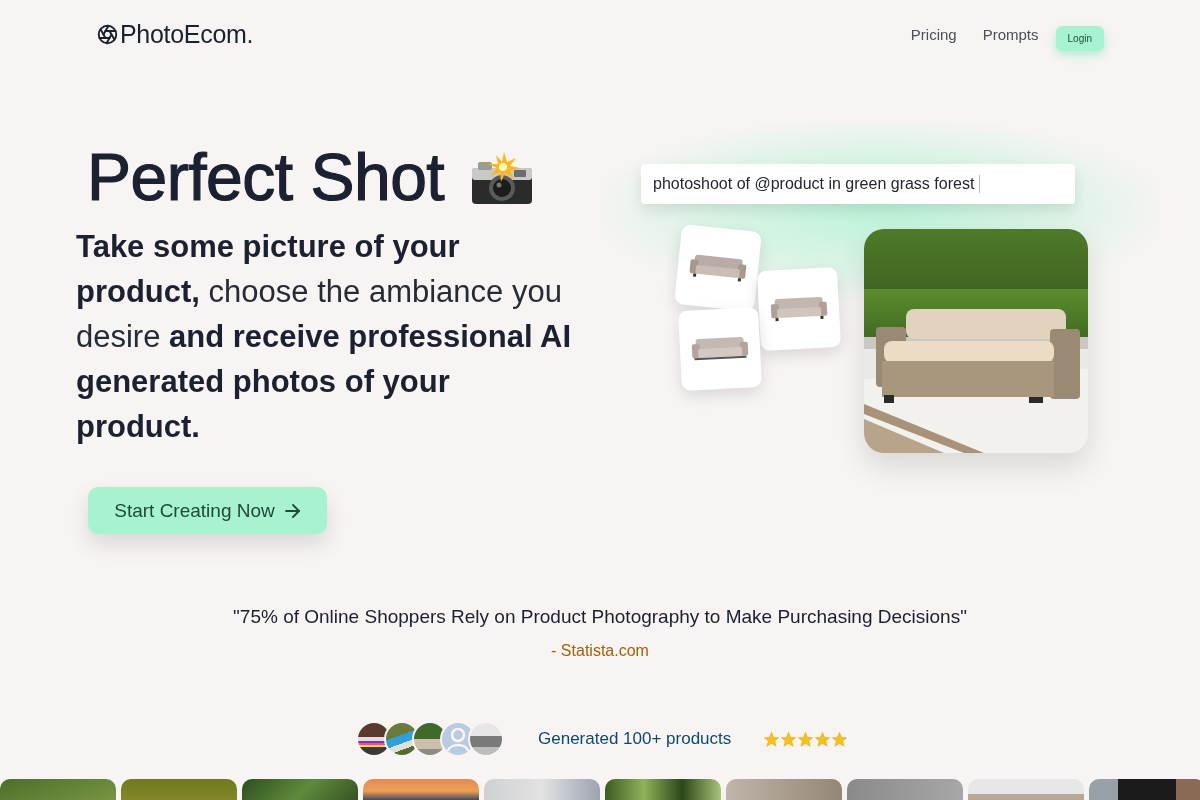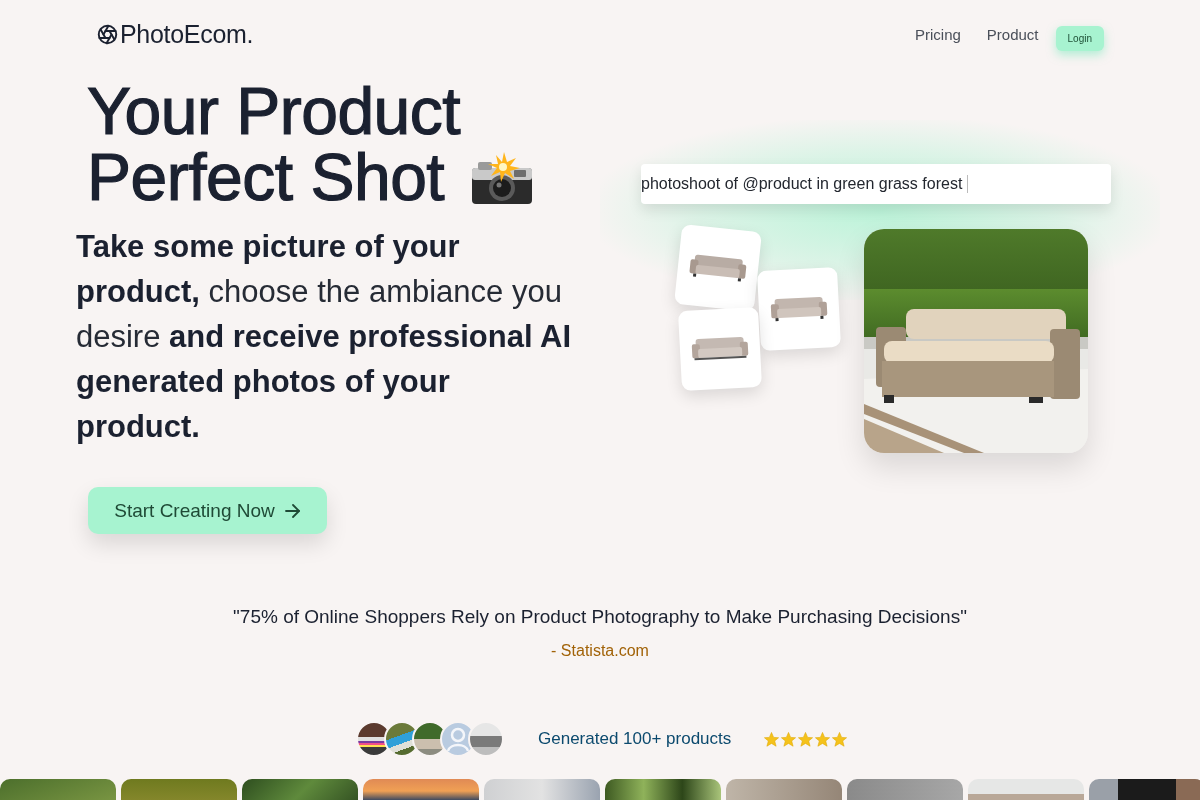--- a/index.html
+++ b/index.html
@@ -40,24 +40,24 @@
     background: #a7f3d0; color: #1f4a36; border-radius: 10px;
     font-size: 19px; display: flex; align-items: center; justify-content: center; gap: 10px;
     box-shadow: 0 10px 22px rgba(0,0,0,0.12); cursor: pointer;
   }
   
   .glow {
     position: absolute; left: 600px; top: 120px; width: 560px; height: 180px;
     background: radial-gradient(ellipse at center, rgba(167,243,208,0.75) 0%, rgba(167,243,208,0.35) 45%, rgba(248,244,243,0) 75%);
   }
   .prompt-box {
-    position: absolute; left: 641px; top: 164px; width: 470px; height: 40px;
+    position: absolute; left: 641px; top: 164px; width: 434px; height: 40px;
     background: #fff; border-radius: 4px;
     box-shadow: 0 6px 14px rgba(0,0,0,0.1);
-    display: flex; align-items: center; 
+    display: flex; align-items: center; padding-left: 12px;
     font-size: 16px; color: #23272f;
   }
   .caret { display: inline-block; width: 1px; height: 18px; background: #bbb; margin-left: 5px; }
   .thumb {
     position: absolute; width: 80px; height: 80px; background: #fff; border-radius: 9px;
     box-shadow: 0 6px 16px rgba(0,0,0,0.12); overflow: hidden;
   }
   .thumb1 { left: 678px; top: 228px; transform: rotate(6deg); }
   .thumb2 { left: 759px; top: 269px; transform: rotate(-3deg); }
   .thumb3 { left: 680px; top: 309px; transform: rotate(-3deg); }
@@ -94,27 +94,27 @@
       <line x1="9.69" y1="8" x2="21.17" y2="8"></line>
       <line x1="7.38" y1="12" x2="13.12" y2="2.06"></line>
       <line x1="9.69" y1="16" x2="3.95" y2="6.06"></line>
       <line x1="14.31" y1="16" x2="2.83" y2="16"></line>
       <line x1="16.62" y1="12" x2="10.88" y2="21.94"></line>
     </svg>
     <span class="logo-text">PhotoEcom.</span>
   </div>
   <div class="nav-links">
     <span class="nav-link">Pricing</span>
-    <span class="nav-link">Product</span>
+    <span class="nav-link">Prompts</span>
     <span class="login-btn">Login</span>
   </div>
 </div>
 
 <h1 class="hero-title">
-  <span>Your Product</span><br>
+  <br>
   <span>Perfect Shot</span>
   <svg class="camera-emoji" viewBox="0 0 64 54">
     <rect x="2" y="16" width="60" height="36" rx="4" fill="#2b2b2b"></rect>
     <rect x="2" y="16" width="60" height="12" rx="3" fill="#c9c9c9"></rect>
     <rect x="8" y="10" width="14" height="8" rx="2" fill="#9a9a9a"></rect>
     <rect x="44" y="18" width="12" height="7" rx="1" fill="#6d6d6d"></rect>
     <circle cx="32" cy="36" r="13" fill="#5a5a5a"></circle>
     <circle cx="32" cy="36" r="9" fill="#1c1c1c"></circle>
     <circle cx="29" cy="33" r="2.5" fill="#777"></circle>
     <polygon points="34,0 37,10 46,6 40,14 50,16 40,19 44,27 35,21 31,30 30,20 21,24 27,16 18,12 28,12 26,3 32,10" fill="#ffb51b"></polygon>

